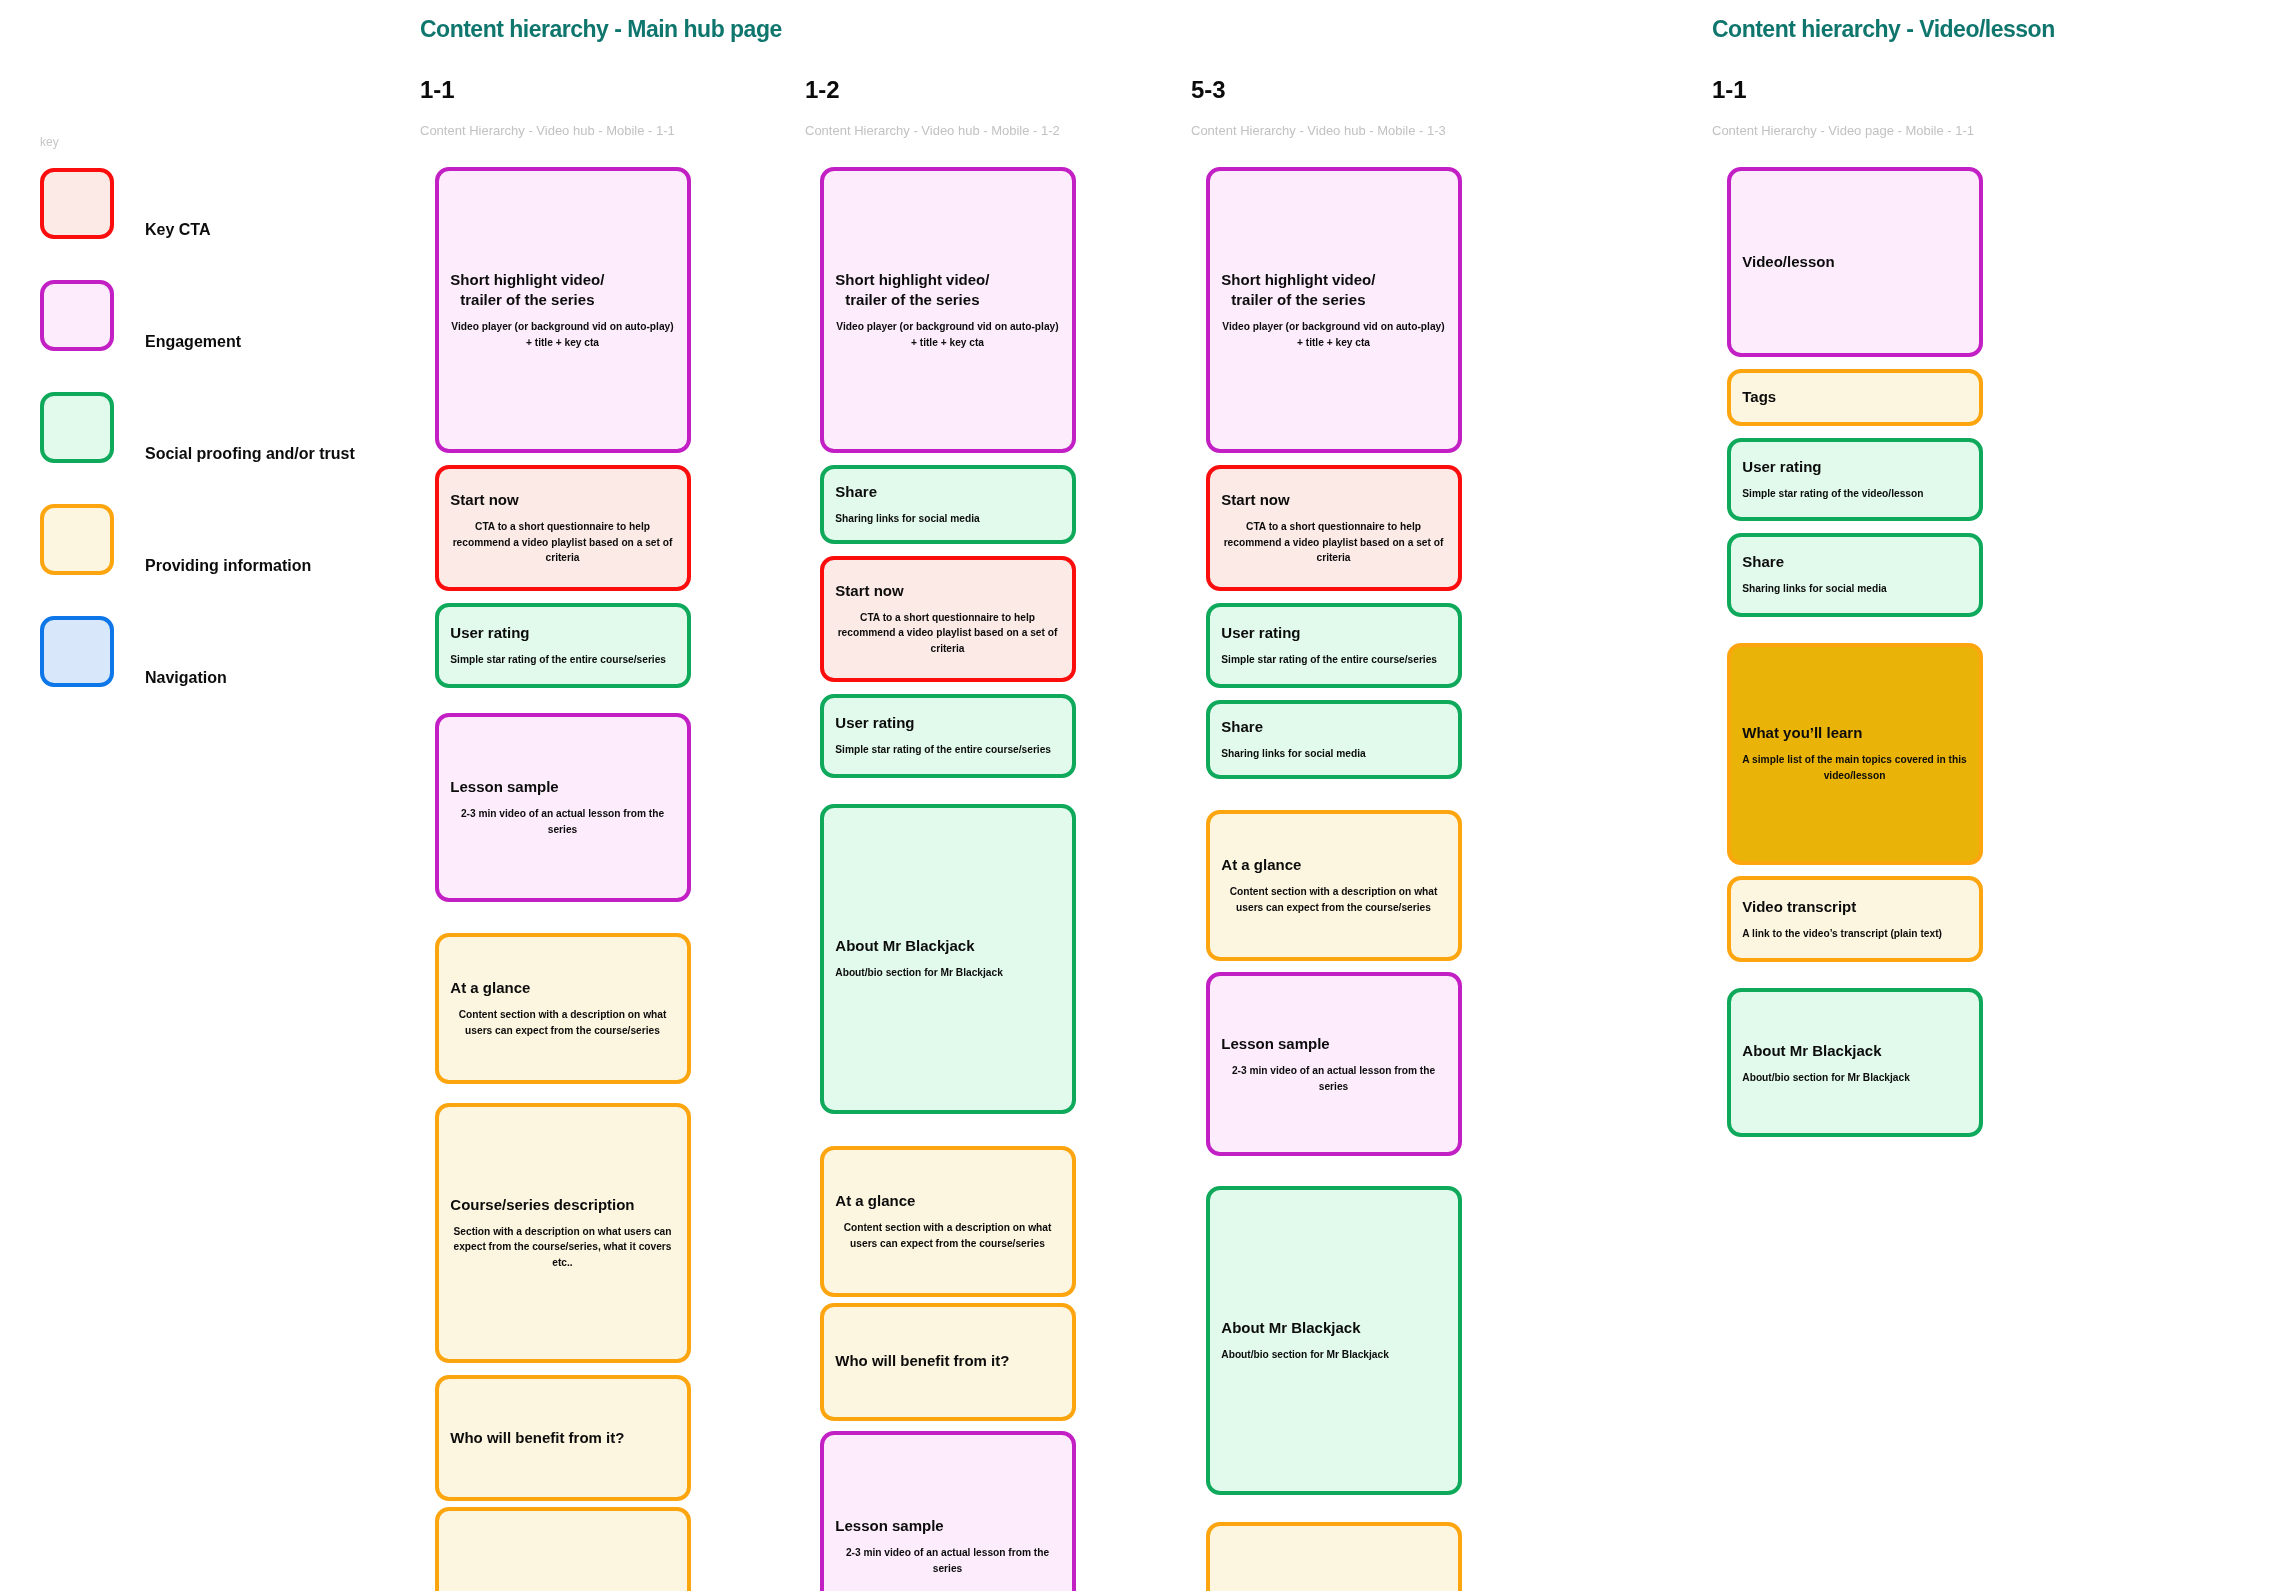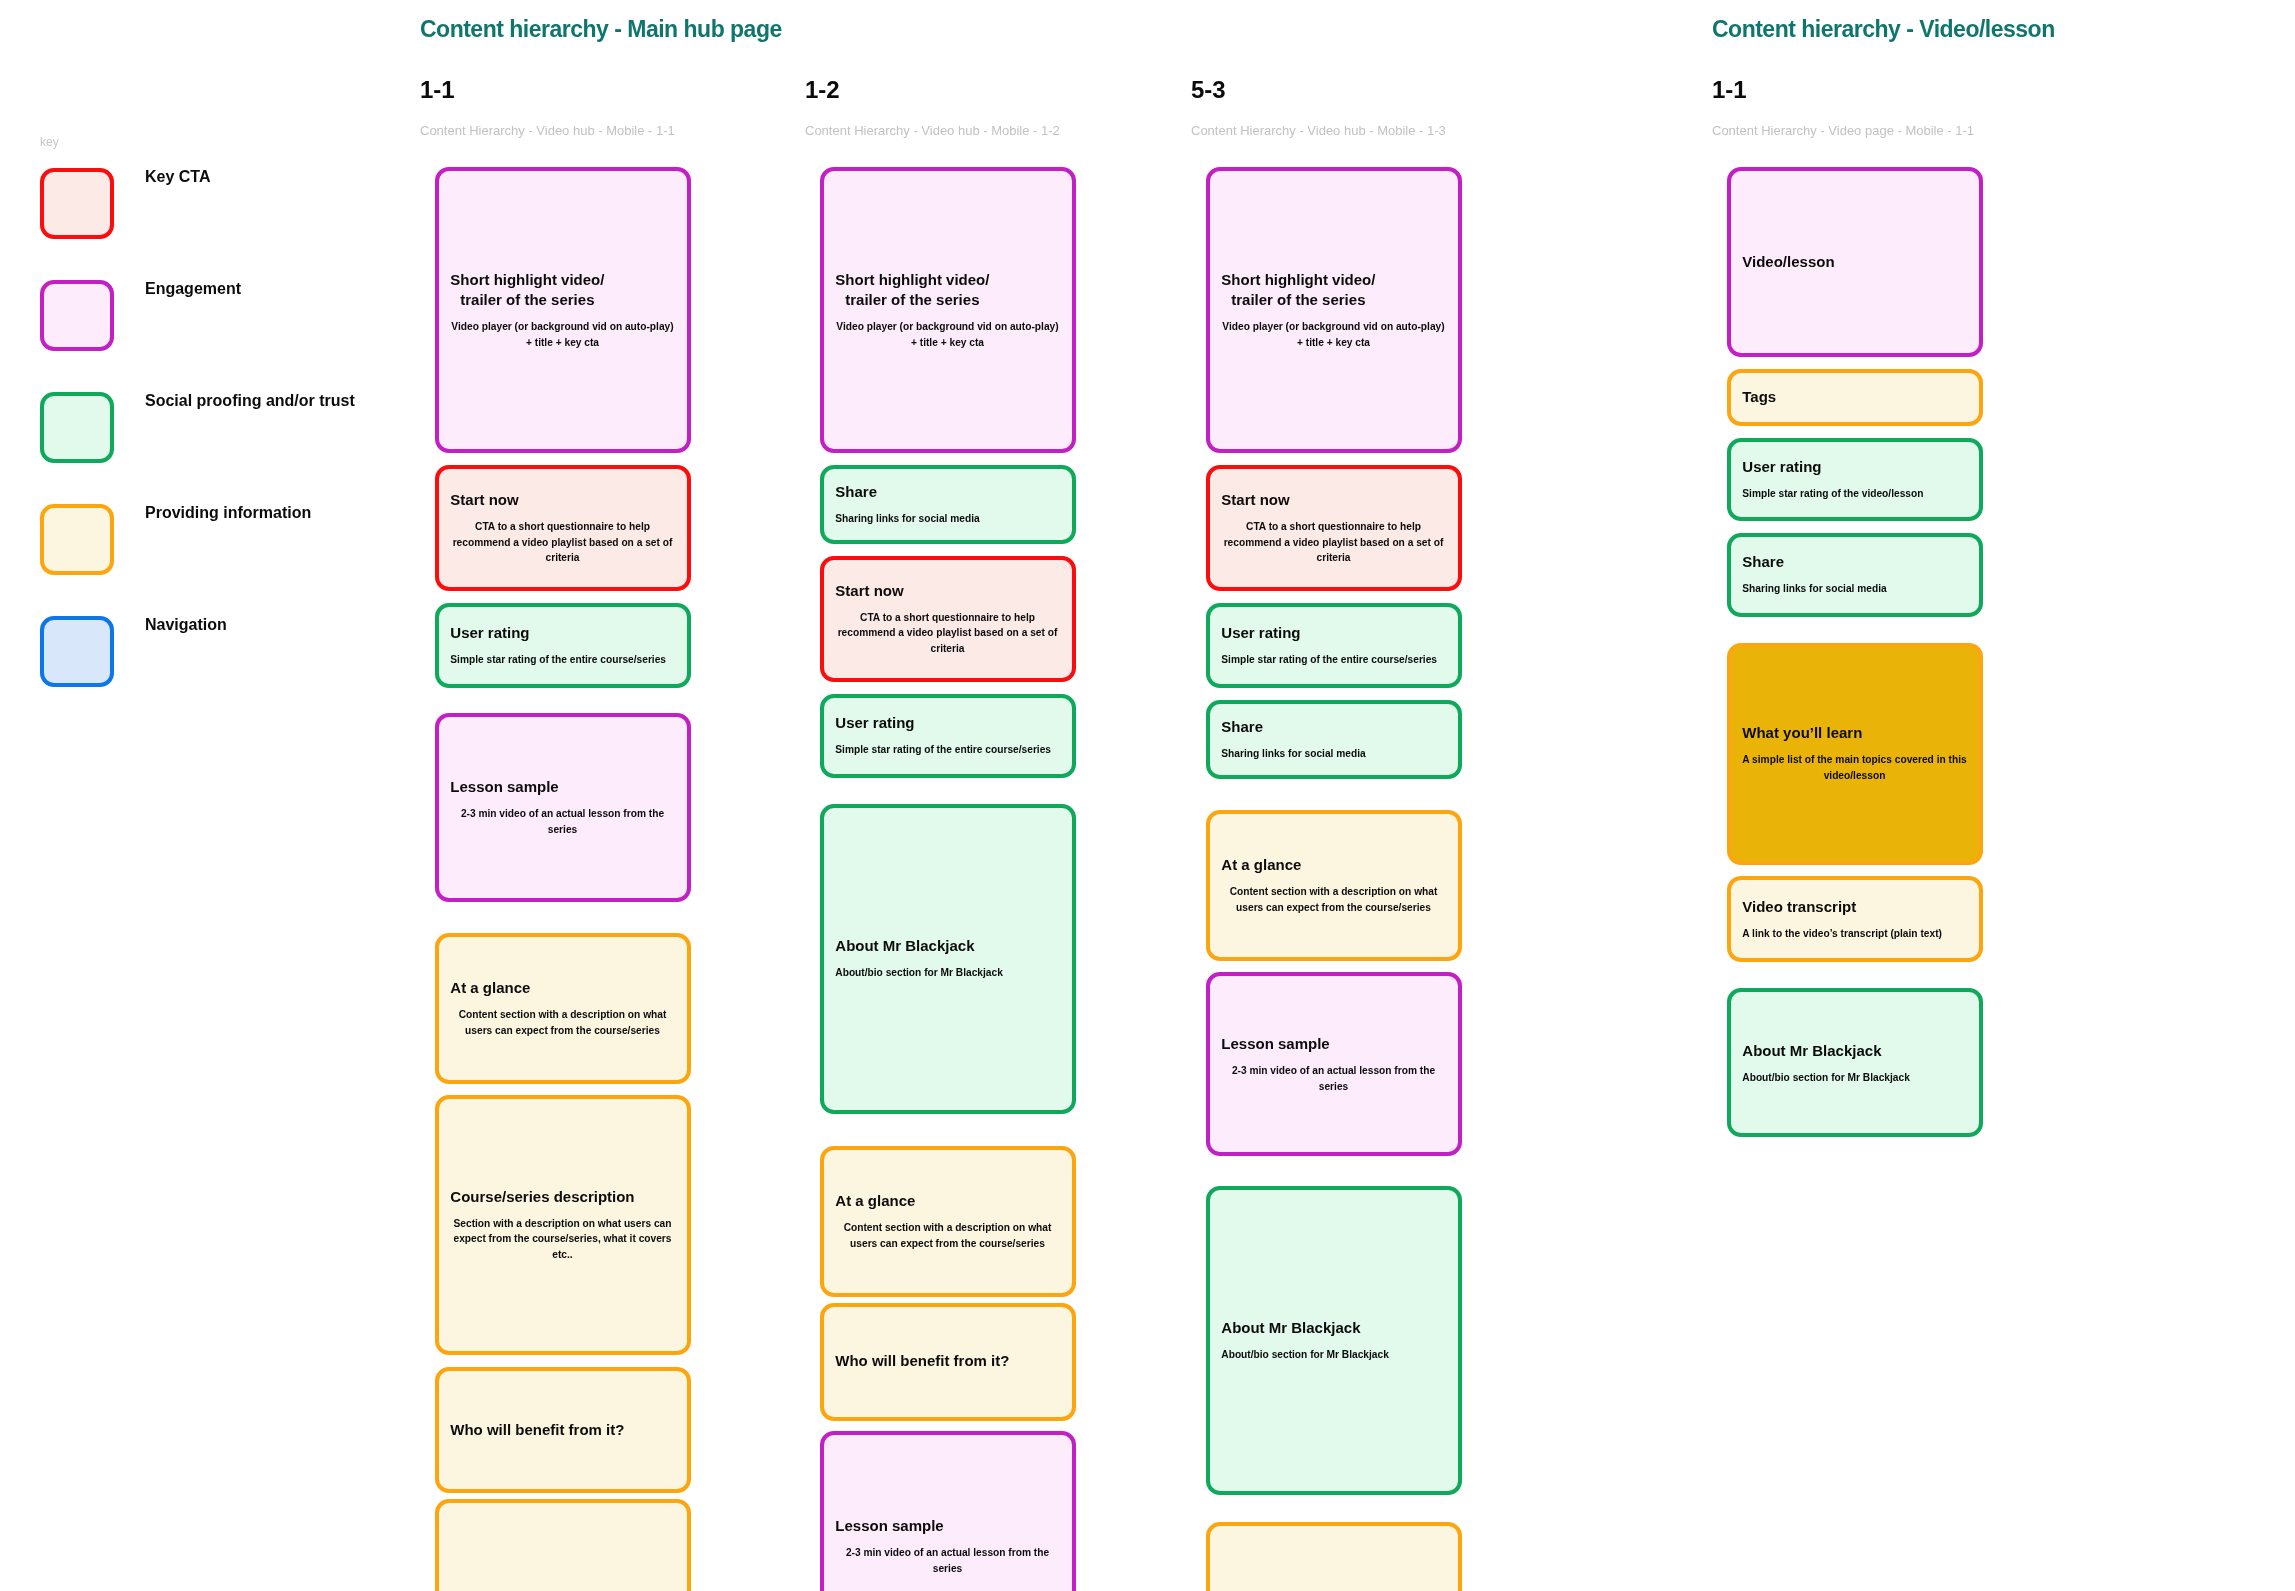--- a/index.html
+++ b/index.html
@@ -17,21 +17,21 @@
     top: 16px;
     font-size: 23px;
     font-weight: 700;
     letter-spacing: -0.5px;
     white-space: nowrap;
     color: #0f766e;
   }
   
   .key-legend { position: absolute; left: 40px; top: 135px; width: 354px; }
   .key-title { font-size: 12px; line-height: 14px; color: #c6c6c6; margin-bottom: 19.3px; }
-  .key-row { display: flex; align-items: flex-start; margin-bottom: 41px; }
+  .key-row { display: flex; align-items: flex-end; margin-bottom: 41px; }
   .swatch {
     width: 74px; height: 71px;
     border: 4.3px solid #000;
     border-radius: 14px;
     box-sizing: border-box;
     flex: 0 0 auto;
     background: #fff;
   }
   .key-label { margin-left: 31px; font-size: 16px; font-weight: 600; white-space: nowrap; }
   
@@ -103,21 +103,21 @@
           <div class="box-sub">Simple star rating of the entire course/series</div>
         </div>
         <div class="wire-box" style="height: 189px; margin-top: 25px; border-color: rgb(194, 31, 196); background: rgb(252, 236, 252);">
           <div class="box-title">Lesson sample</div>
           <div class="box-sub">2-3 min video of an actual lesson from the series</div>
         </div>
         <div class="wire-box" style="height: 151px; margin-top: 31px; border-color: rgb(252, 165, 15); background: rgb(252, 245, 223);">
           <div class="box-title">At a glance</div>
           <div class="box-sub">Content section with a description on what users can expect from the course/series</div>
         </div>
-        <div class="wire-box" style="height: 260px; margin-top: 11px; border-color: rgb(252, 165, 15); background: rgb(252, 245, 223);">
+        <div class="wire-box" style="height: 260px; margin-top: 19px; border-color: rgb(252, 165, 15); background: rgb(252, 245, 223);">
           <div class="box-title">Course/series description</div>
           <div class="box-sub">Section with a description on what users can expect from the course/series, what it covers etc..</div>
         </div>
         <div class="wire-box" style="height: 126px; margin-top: 11.8px; border-color: rgb(252, 165, 15); background: rgb(252, 245, 223);">
           <div class="box-title">Who will benefit from it?</div>
         </div>
         <div class="wire-box" style="height: 214px; margin-top: 5.9px; border-color: rgb(252, 165, 15); background: rgb(252, 245, 223);">
           <div class="box-title">What you’ll learn</div>
         </div>
       </div>

